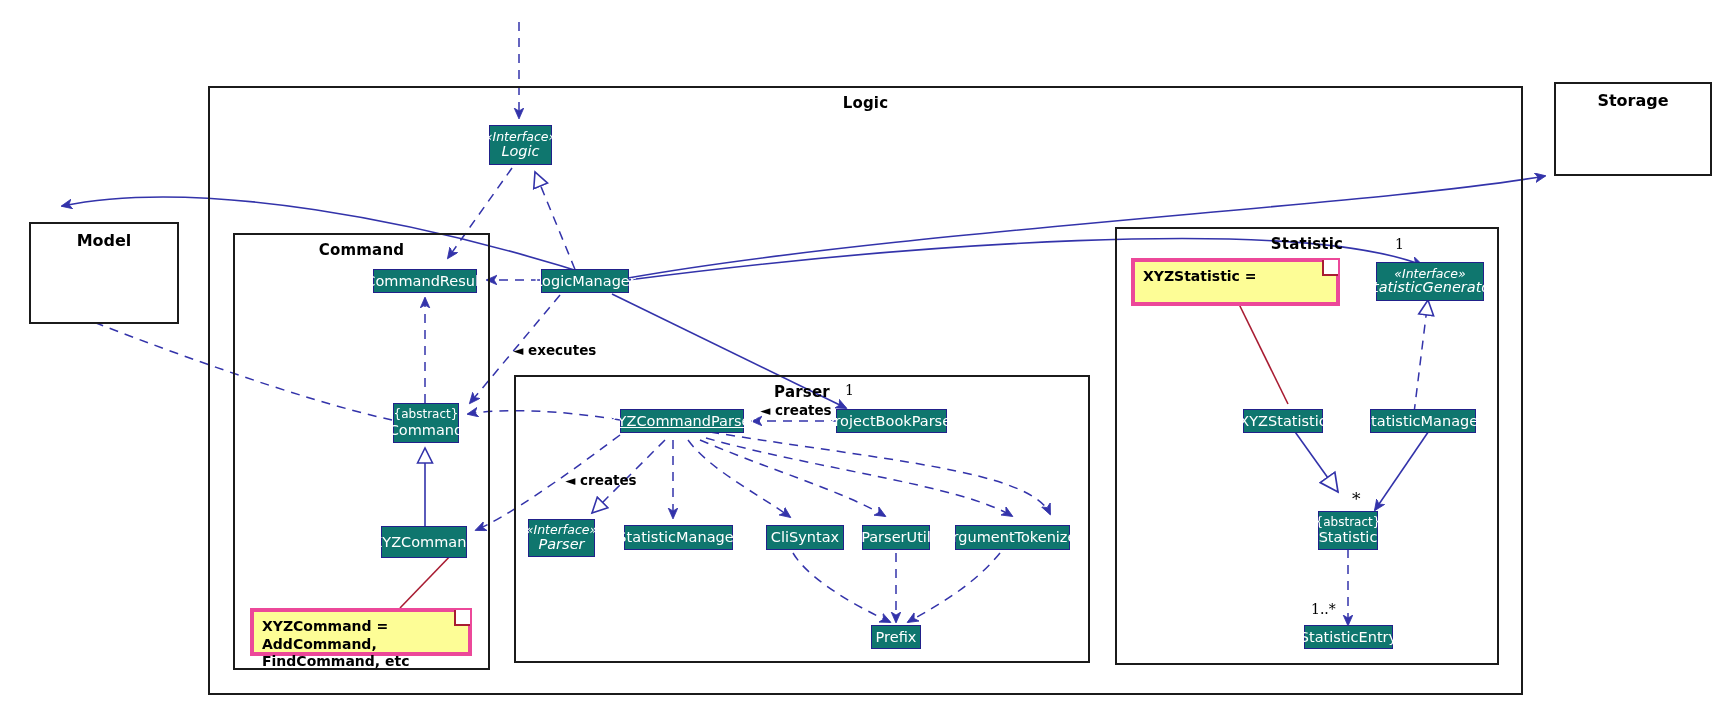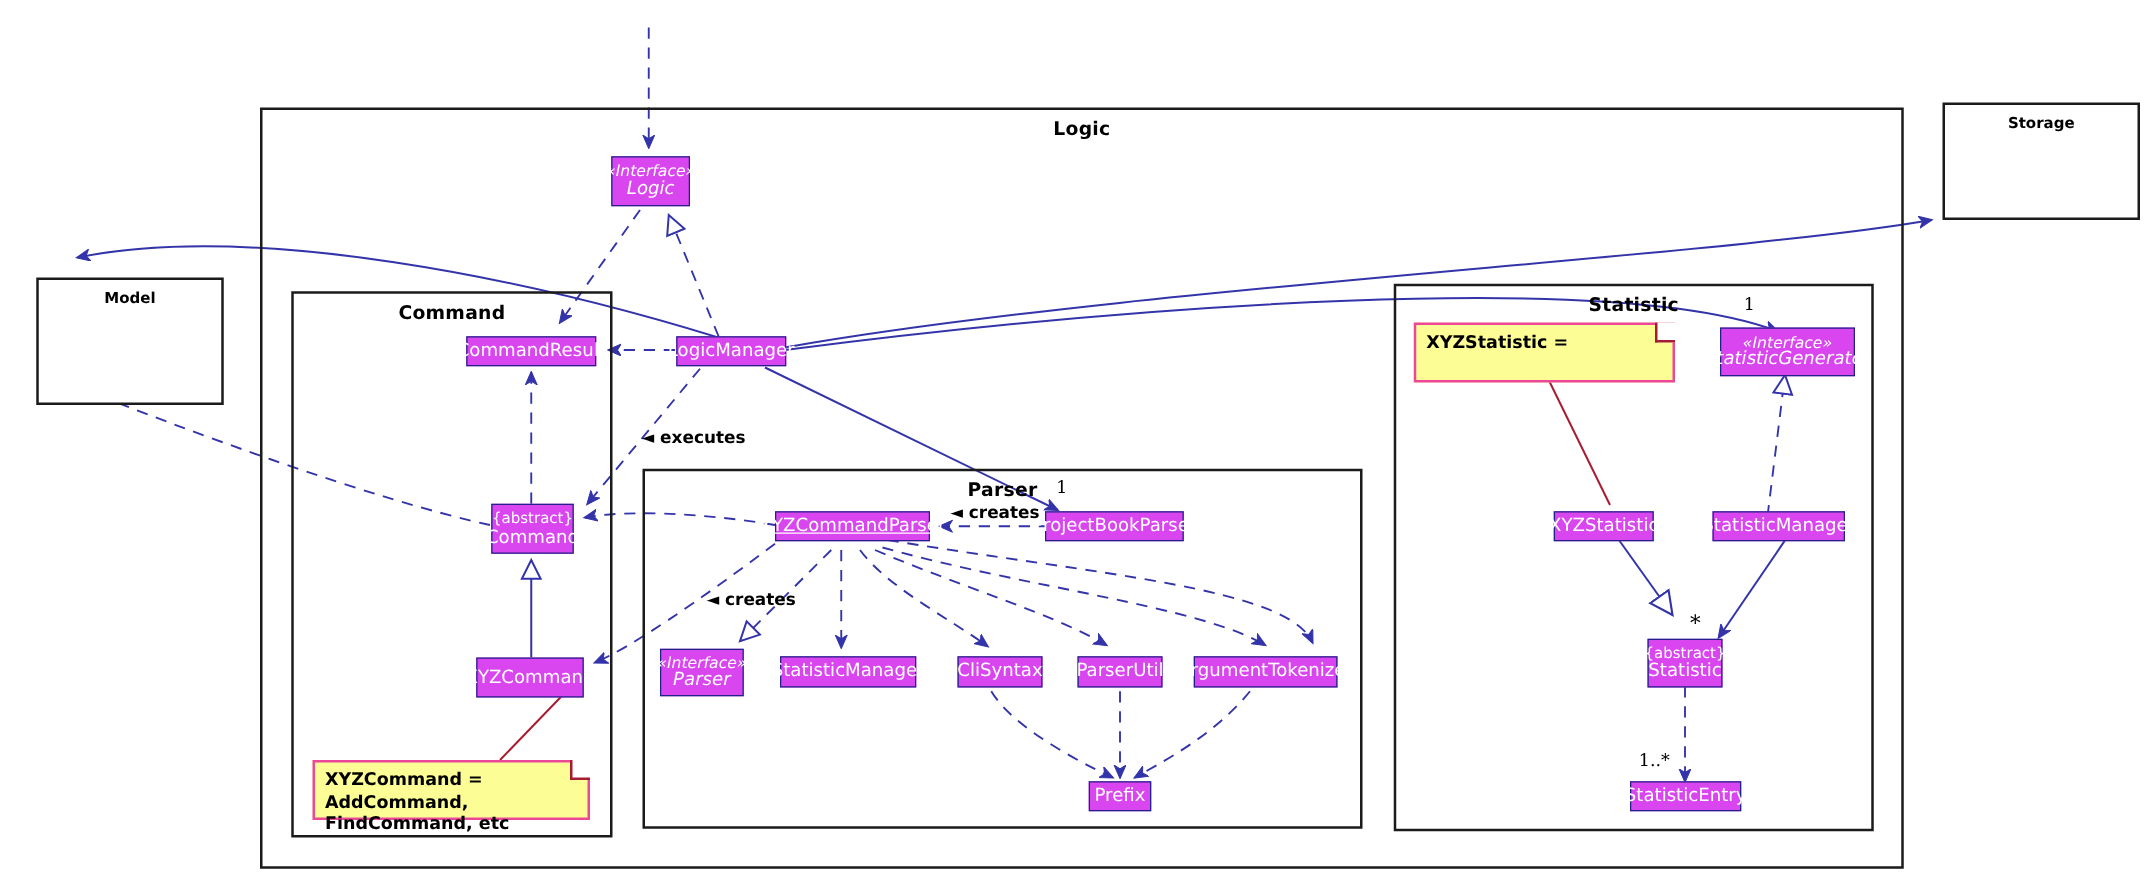--- a/index.html
+++ b/index.html
@@ -47,28 +47,28 @@
     position: absolute;
     border: 2px solid #1b1b1b;
     background: #ffffff;
     box-sizing: border-box;
   }
   .component > .comp-title {
     position: absolute;
     left: 0; right: 0;
     top: 7px;
     text-align: center;
-    font-size: 12px;
+    font-size: 16px;
     font-weight: bold;
     color: #000000;
   }
   
   .cls {
     position: absolute;
-    background: #d946ef;
+    background: #0f766e;
     border: 1px solid #21218a;
     color: #ffffff;
     font-size: 14.5px;
     line-height: 1.12;
     text-align: center;
     box-sizing: border-box;
     display: flex;
     flex-direction: column;
     align-items: center;
     justify-content: center;
@@ -93,21 +93,21 @@
     line-height: 1.12;
   }
   .cls .nm {
     display: block;
     line-height: 1.12;
   }
   
   .note {
     position: absolute;
     background: #fdfd96;
-    border: 2px solid #ec4899;
+    border: 4px solid #ec4899;
     box-sizing: border-box;
     color: #000000;
     font-size: 14px;
     font-weight: bold;
     line-height: 1.25;
     padding: 6px 8px 4px 8px;
     font-family: "DejaVu Sans", sans-serif;
   }
   .note .fold {
     position: absolute;
@@ -306,21 +306,21 @@
 
   <div class="cls" style="left:528px; top:519px; width:67px; height:38px;">
     <span class="stereo">«Interface»</span>
     <span class="nm-italic">Parser</span>
   </div>
 
   <div class="cls" style="left:624px; top:525px; width:109px; height:25px;">
     <span class="nm">StatisticManager</span>
   </div>
 
-  <div class="cls" style="left:766px; top:525px; width:68px; height:25px;">
+  <div class="cls" style="left:766px; top:525px; width:78px; height:25px;">
     <span class="nm">CliSyntax</span>
   </div>
 
   <div class="cls" style="left:862px; top:525px; width:68px; height:25px;align-items:center;">
     <span class="nm">ParserUtil</span>
   </div>
 
   <div class="cls" style="left:955px; top:525px; width:115px; height:25px;">
     <span class="nm">ArgumentTokenizer</span>
   </div>

